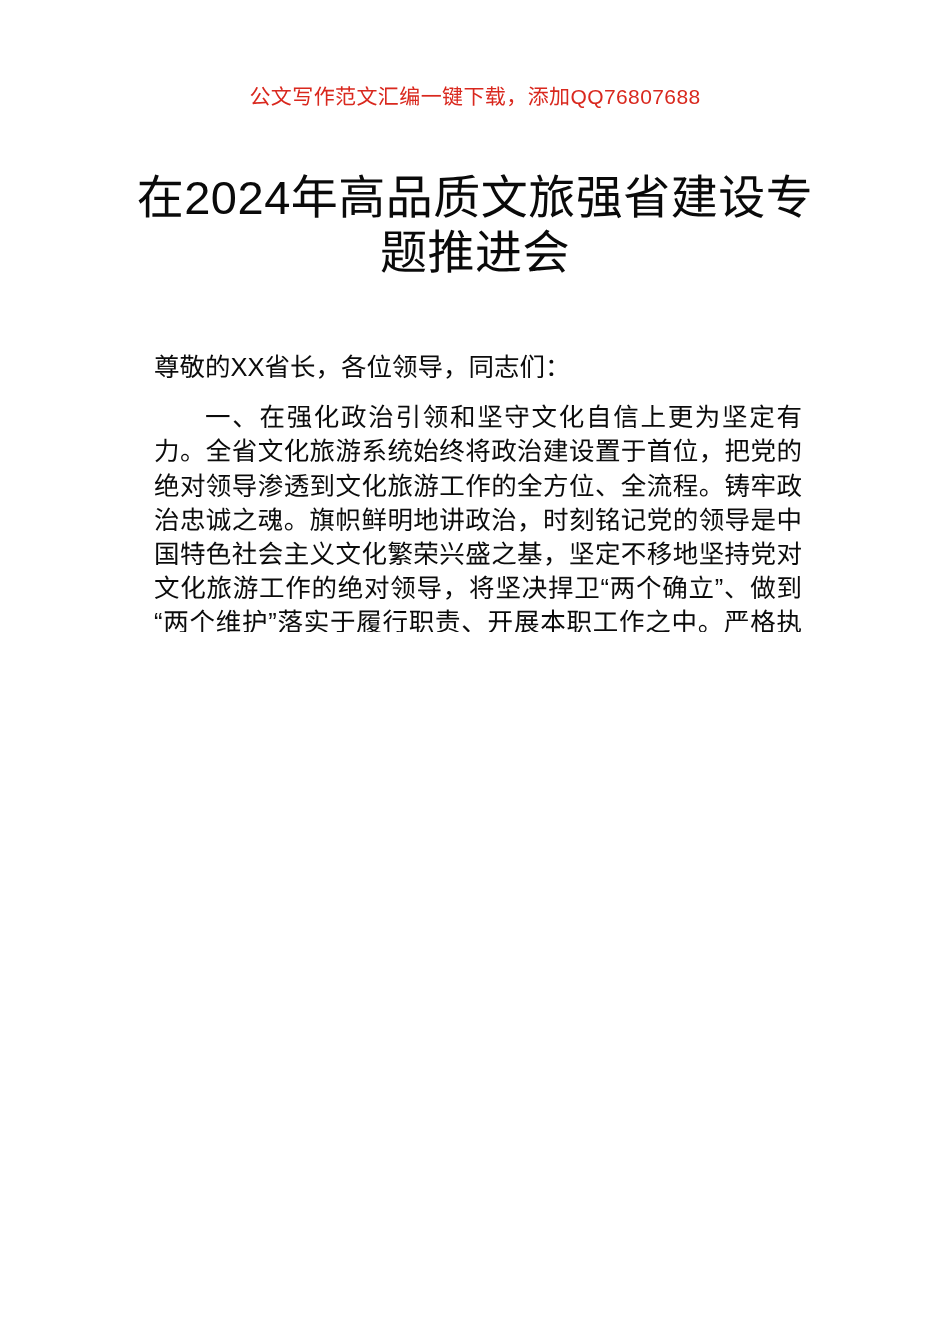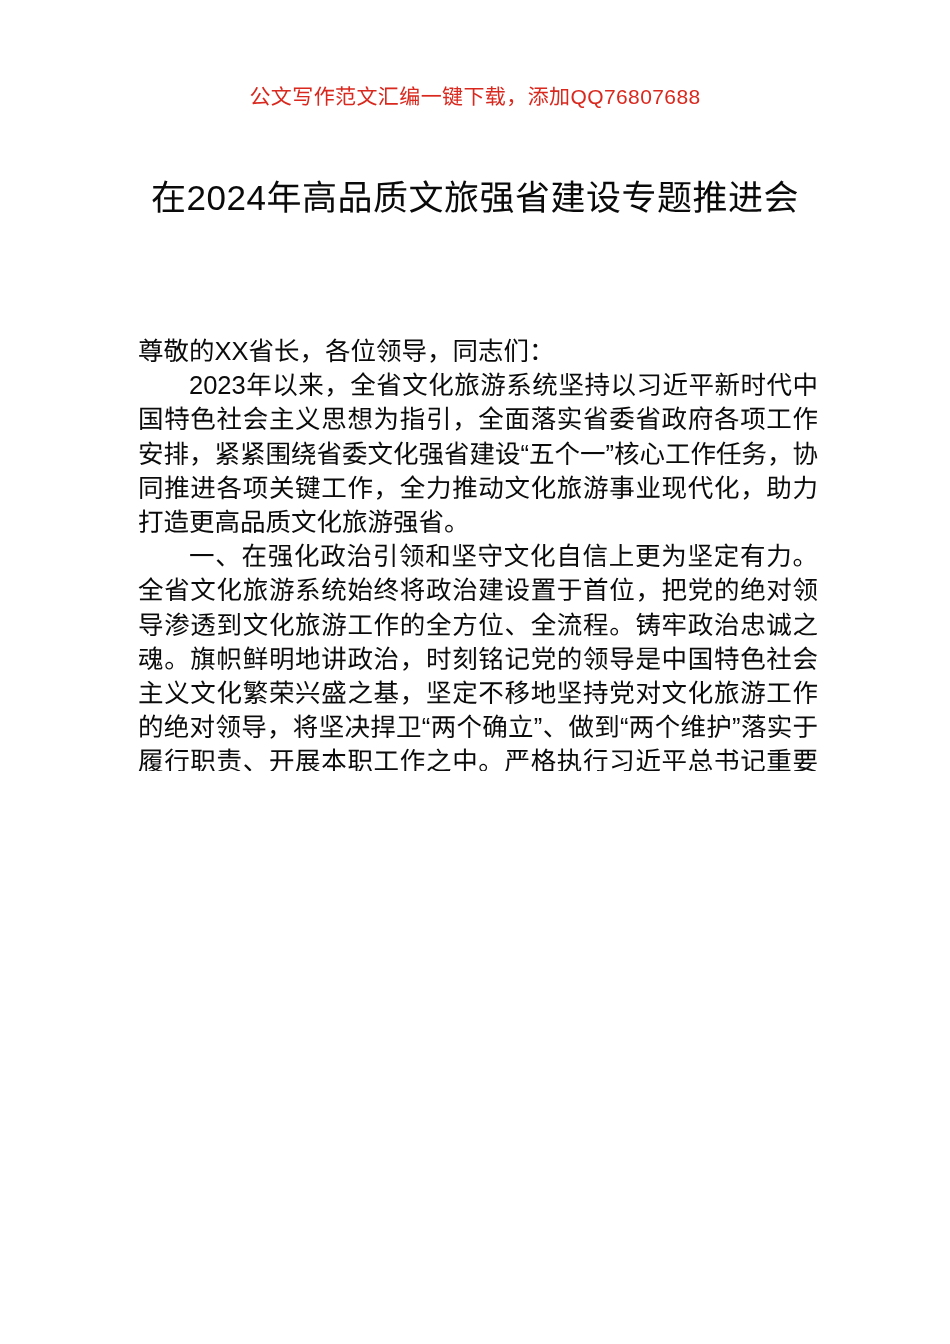--- a/index.html
+++ b/index.html
@@ -34,21 +34,21 @@
     font-family: "Liberation Sans", "DejaVu Sans", sans-serif;
   }
 
   
   .doc-title {
     position: absolute;
     top: 170px;
     left: 135px;
     width: 680px;
     text-align: center;
-    font-size: 35px;
+    font-size: 47px;
     line-height: 55px;
     color: #0a0a0a;
     font-weight: 400;
     letter-spacing: 0.5px;
     font-family: "Liberation Sans", "DejaVu Sans", sans-serif;
   }
 
   
   .doc-body {
     position: absolute;
@@ -58,21 +58,21 @@
     font-size: 25.5px;
     line-height: 34.2px;
     color: #0b0b0b;
     text-align: justify;
     text-justify: inter-ideograph;
     letter-spacing: 0px;
     font-family: "Liberation Sans", "DejaVu Sans", sans-serif;
   }
 
   .doc-body p {
-    margin: 0;
+    margin: 16px;
     padding: 0;
     text-align: justify;
     text-justify: inter-ideograph;
   }
 
   .salutation {
     text-indent: 0;
   }
 
   .para {
@@ -92,18 +92,17 @@
 
   <div class="promo-header">公文写作范文汇编一键下载，添加QQ76807688</div>
 
   <div class="doc-title">
     <div>在2024年高品质文旅强省建设专题推进会</div>
   </div>
 
   <div class="doc-body">
     <p class="salutation">尊敬的XX省长，各位领导，同志们：</p>
 
-    <p class="para">2023年以来，全省文化旅游系统坚持以习近平新时代中国特色社会主义思想为指引，全面落实省委省政府各项工作安排，紧紧围绕省委文化强省建设“五个一”核心工作任务，协同推进各项关键工作，全力推动文化旅游事业现代化，助力打造更高品质文化旅游强省。</p>
 
     <p class="para clipped">一、在强化政治引领和坚守文化自信上更为坚定有力。全省文化旅游系统始终将政治建设置于首位，把党的绝对领导渗透到文化旅游工作的全方位、全流程。铸牢政治忠诚之魂。旗帜鲜明地讲政治，时刻铭记党的领导是中国特色社会主义文化繁荣兴盛之基，坚定不移地坚持党对文化旅游工作的绝对领导，将坚决捍卫“两个确立”、做到“两个维护”落实于履行职责、开展本职工作之中。严格执行习近平总书记重要指示批示办理工作制度，定期开展“回头看”，保障习近平总书记重要指示批示精神和党中央决策部署有效执行。筑牢思想信念根基。巩固并拓展主题教育成果，严格落实“第一议题”制度，持之以恒用习近平新时代中国特色社会主义思想凝聚人心、塑造灵魂。深入开展习近平文化思想学习宣传以及习近平文化思想重大课题调研活动，深刻领悟习近平总书记关于文化强国建设的重要指示精神，精准把握核心要义，切实推动习近平文化思想在XX落地生根、开花结果。持续推进党纪学习教育常态化长效化，深入学习贯彻习近平总书记关于全面加强党的纪律建设的重要论述以及关于党纪学习教育的重要讲话、指示精神，将学习党纪作为党员干部的必修课程、</p>
   </div>
 
 </div>
 
 </body></html>

